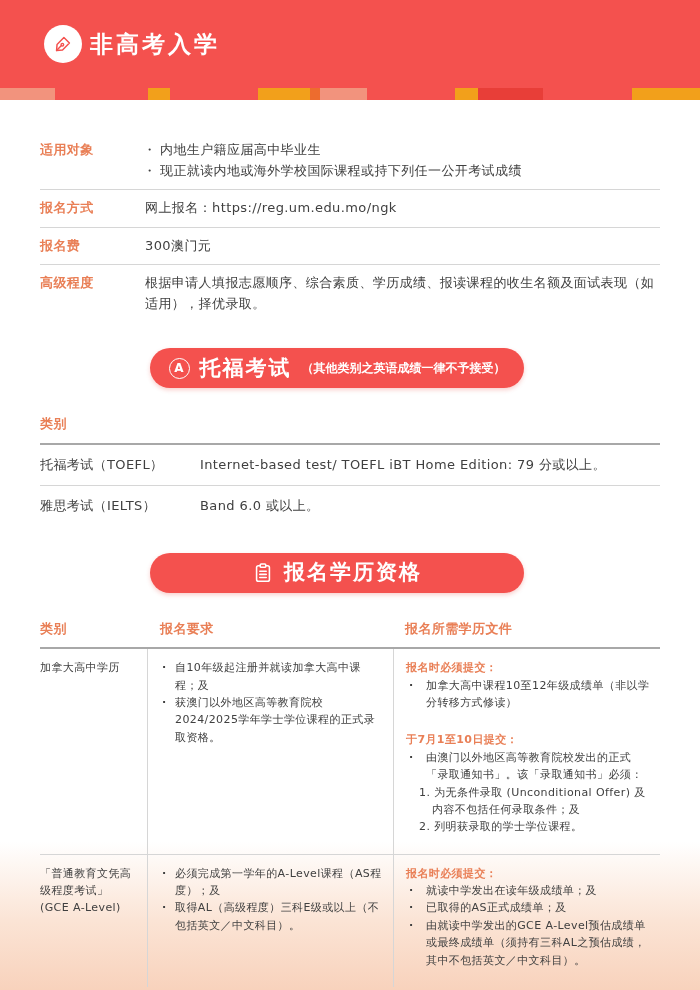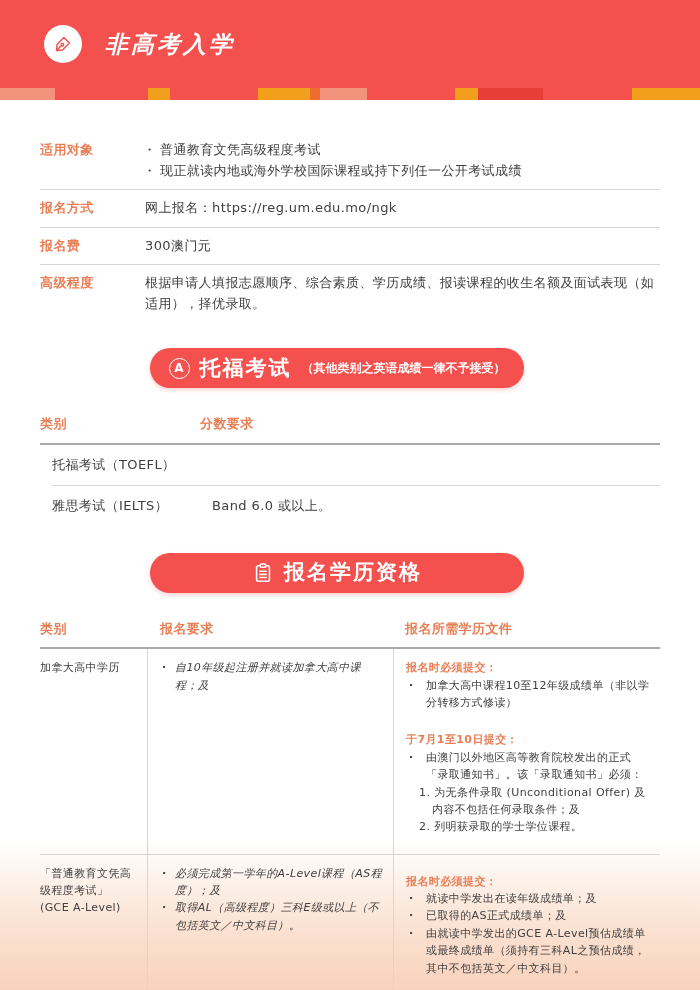--- a/index.html
+++ b/index.html
@@ -13,21 +13,21 @@
     font-family:"DejaVu Sans","Liberation Sans",sans-serif;
     color:var(--text);
   }
   .page{
     width:700px;height:990px;overflow:hidden;position:relative;
     background:linear-gradient(180deg,#ffffff 0%,#ffffff 85%,#FBE4D5 93%,var(--peach) 100%);
   }
   
   .banner{
     height:88px;background:var(--red);display:flex;align-items:center;
-    padding:0 0 0 44px;gap:23px;font-style:italic;
+    padding:0 0 0 44px;gap:8px;
   }
   .banner .icon-circle{
     width:38px;height:38px;border-radius:50%;background:#ffffff;
     display:flex;align-items:center;justify-content:center;flex:0 0 auto;
   }
   .banner h1{
     color:#ffffff;font-size:23px;font-weight:bold;letter-spacing:3px;line-height:1;
   }
   
   .strip{height:12px;display:flex;}
@@ -52,35 +52,35 @@
   .pill .pill-title{font-size:21px;font-weight:bold;letter-spacing:2px;}
   .pill .pill-sub{font-size:12px;font-weight:bold;letter-spacing:0;}
   .circled-a{
     width:21px;height:21px;border:1.5px solid #fff;border-radius:50%;
     display:flex;align-items:center;justify-content:center;
     font-size:12px;font-weight:bold;flex:0 0 auto;
   }
   
   .eng-header{display:grid;grid-template-columns:160px 1fr;padding:6px 0 8px 0;
     border-bottom:2px solid var(--line-dark);color:var(--orange-text);font-weight:bold;}
-  .eng-row{display:grid;grid-template-columns:160px 1fr;padding:10px 0;margin-left:12px;}
+  .eng-row{display:grid;grid-template-columns:160px 1fr;padding:10px 0;}
   .eng-row.sep{border-bottom:1px solid var(--line-light);}
   
   .qual-header{display:grid;grid-template-columns:107px 246px 1fr;padding:6px 0 8px 0;
     border-bottom:2px solid var(--line-dark);color:var(--orange-text);font-weight:bold;}
   .qual-header .c2{padding-left:13px;} .qual-header .c3{padding-left:12px;}
   .qual-row{display:grid;grid-template-columns:107px 246px 1fr;font-size:11px;}
   .qual-row.sep{border-bottom:1px solid var(--line-light);}
   .qual-cell{padding:10px 10px 18px 0;}
   .qual-cell.c2{border-left:1px solid var(--line-light);padding-left:13px;}
   .qual-cell.c3{border-left:1px solid var(--line-light);padding-left:12px;}
-  .req-item{position:relative;padding-left:14px;font-style:italic;}
+  .req-item{position:relative;padding-left:14px;}
   .req-item::before{content:"·";position:absolute;left:1px;font-weight:bold;}
   .doc-group{margin-bottom:20px;}
-  .doc-group:last-child{margin-bottom:0;margin-top:8px;}
+  .doc-group:last-child{margin-bottom:0;}
   .doc-heading{color:var(--orange-text);font-weight:bold;}
   .doc-item{position:relative;padding-left:20px;}
   .doc-item::before{content:"·";position:absolute;left:3px;font-weight:bold;}
   .doc-subitem{padding-left:26px;text-indent:-13px;}
 </style>
 </head>
 <body>
 
 <div class="page">
 
@@ -111,21 +111,21 @@
     <div class="sg-red" style="flex:0 0 89px"></div>
     <div class="sg-orange" style="flex:1"></div>
   </div>
 
   <main>
 
     <section>
       <div class="info-row">
         <div class="info-label">适用对象</div>
         <div>
-          <div class="bullet-line">普通教育文凭高级程度考试</div>
+          <div class="bullet-line">内地生户籍应届高中毕业生</div>
           <div class="bullet-line">现正就读内地或海外学校国际课程或持下列任一公开考试成绩</div>
         </div>
       </div>
       <div class="info-row">
         <div class="info-label">报名方式</div>
         <div><span>网上报名：</span><span>https://reg.um.edu.mo/ngk</span></div>
       </div>
       <div class="info-row">
         <div class="info-label">报名费</div>
         <div>300澳门元</div>
@@ -138,24 +138,24 @@
 
     <div class="pill">
       <span class="circled-a">A</span>
       <span class="pill-title">托福考试</span>
       <span class="pill-sub">（其他类别之英语成绩一律不予接受）</span>
     </div>
 
     <section>
       <div class="eng-header">
         <div>类别</div>
-        <div>分数要求</div>
       </div>
       <div class="eng-row sep">
         <div>托福考试（TOEFL）</div>
+        <div>Internet-based test/ TOEFL iBT Home Edition: 79 分或以上。</div>
       </div>
       <div class="eng-row">
         <div>雅思考试（IELTS）</div>
         <div>Band 6.0 或以上。</div>
       </div>
     </section>
 
     <div class="pill">
       <span style="display:flex">
         <svg width="22" height="22" viewBox="0 0 24 24">
@@ -175,20 +175,21 @@
       <div class="qual-header">
         <div class="c1">类别</div>
         <div class="c2">报名要求</div>
         <div class="c3">报名所需学历文件</div>
       </div>
 
       <div class="qual-row sep">
         <div class="qual-cell c1">加拿大高中学历</div>
         <div class="qual-cell c2">
           <div class="req-item">自10年级起注册并就读加拿大高中课程；及</div>
+          <div class="req-item">获澳门以外地区高等教育院校2024/2025学年学士学位课程的正式录取资格。</div>
         </div>
         <div class="qual-cell c3">
           <div class="doc-group">
             <div class="doc-heading">报名时必须提交：</div>
             <div class="doc-item">加拿大高中课程10至12年级成绩单（非以学分转移方式修读）</div>
           </div>
           <div class="doc-group">
             <div class="doc-heading">于7月1至10日提交：</div>
             <div class="doc-item">由澳门以外地区高等教育院校发出的正式「录取通知书」。该「录取通知书」必须：</div>
             <div class="doc-subitem">1. 为无条件录取 (Unconditional Offer) 及内容不包括任何录取条件；及</div>

